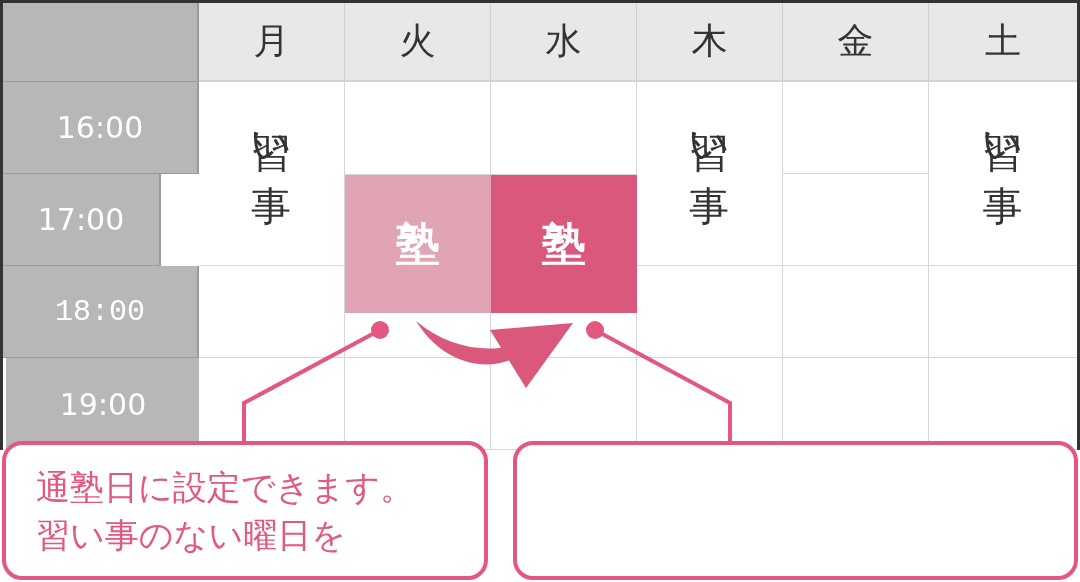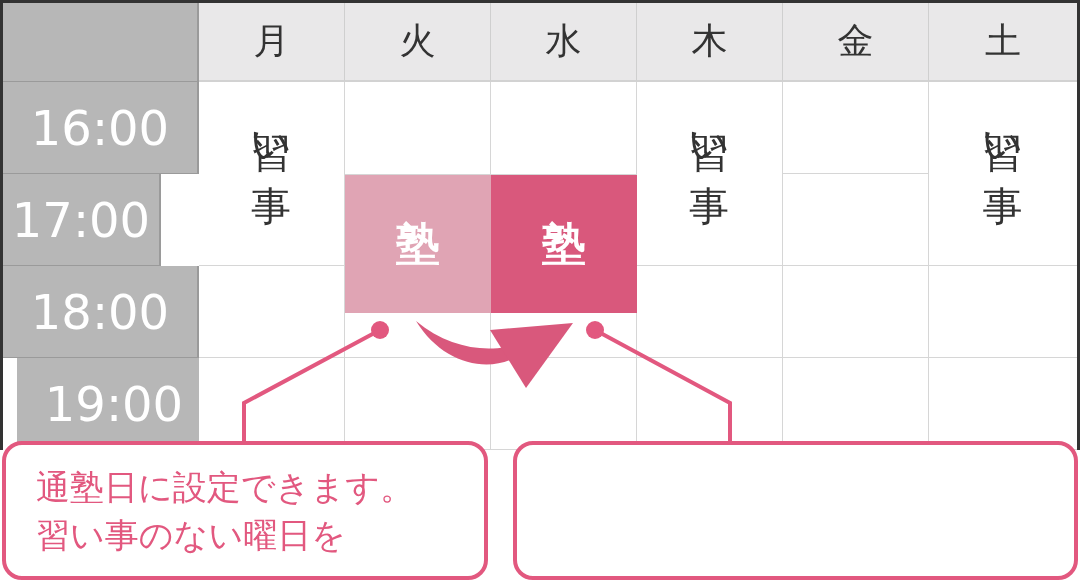--- a/index.html
+++ b/index.html
@@ -2,21 +2,21 @@
 <html><head>
 <meta charset="utf-8">
 <style>
   html, body { margin:0; padding:0; background:#ffffff; }
   body { width:1080px; height:582px; position:relative; overflow:hidden;
          font-family:"DejaVu Sans", "Liberation Sans", sans-serif; }
   .frame { position:absolute; left:0; top:0; width:1080px; height:450px;
            box-sizing:border-box; border-top:3px solid #333; border-left:3px solid #333; border-right:3px solid #333; }
   .cell { position:absolute; box-sizing:border-box; }
   .time-col { background:#b7b7b7; border-bottom:1px solid #9a9a9a; border-right:2px solid #9a9a9a; color:#fff;
-              font-size:48px; display:flex; align-items:center; justify-content:center; }
+              font-size:30px; display:flex; align-items:center; justify-content:center; }
   .corner { background:#b7b7b7; border-right:2px solid #9a9a9a; border-bottom:1px solid #9a9a9a; }
   .day-head { background:#e9e8e9; border-right:1px solid #cfcfcf; border-bottom:2px solid #d2d2d2; color:#333;
               font-size:36px; display:flex; align-items:center; justify-content:center; }
   .grid-cell { background:#fff; border-right:1px solid #d6d6d6; border-bottom:1px solid #d6d6d6; }
   .activity { background:#fff; border-right:1px solid #d6d6d6; border-bottom:1px solid #d6d6d6; color:#333;
               font-size:40px; display:flex; justify-content:center; }
   .activity span { writing-mode:vertical-rl; letter-spacing:2px; margin-top:22px; line-height:1; }
   .juku { color:#fff; font-weight:bold; font-size:44px; display:flex; align-items:center; justify-content:center; }
   .juku-old { background:#e0a4b4; }
   .juku-new { background:#d9587c; }
@@ -49,24 +49,24 @@
 <div class="cell day-head" style="left:929px;top:3px;width:148px;height:79px;border-right:none;">
     <span>土</span>
   </div>
 
 <div class="cell time-col" style="left:3px;top:82px;width:196px;height:92px;">
     <span>16:00</span>
   </div>
 <div class="cell time-col" style="left:3px;top:174px;width:158px;height:92px;">
     <span>17:00</span>
   </div>
-<div class="cell time-col" style="left:3px;top:266px;width:196px;height:92px;">
+<div class="cell time-col" style="left:3px;top:266px;width:196px;height:92px;font-family:Liberation Mono, monospace;">
     <span>18:00</span>
   </div>
-<div class="cell time-col" style="left:17px;top:358px;width:196px;height:92px;border-bottom:none;">
+<div class="cell time-col" style="left:6px;top:358px;width:196px;height:92px;border-bottom:none;">
     <span>19:00</span>
   </div>
 
 <div class="cell activity" style="left:199px;top:82px;width:146px;height:184px;">
     <span>習い事</span>
   </div>
 <div class="cell grid-cell" style="left:199px;top:266px;width:146px;height:92px;"></div>
 <div class="cell grid-cell" style="left:199px;top:358px;width:146px;height:92px;"></div>
 
 <div class="cell grid-cell" style="left:345px;top:82px;width:146px;height:93px;"></div>

